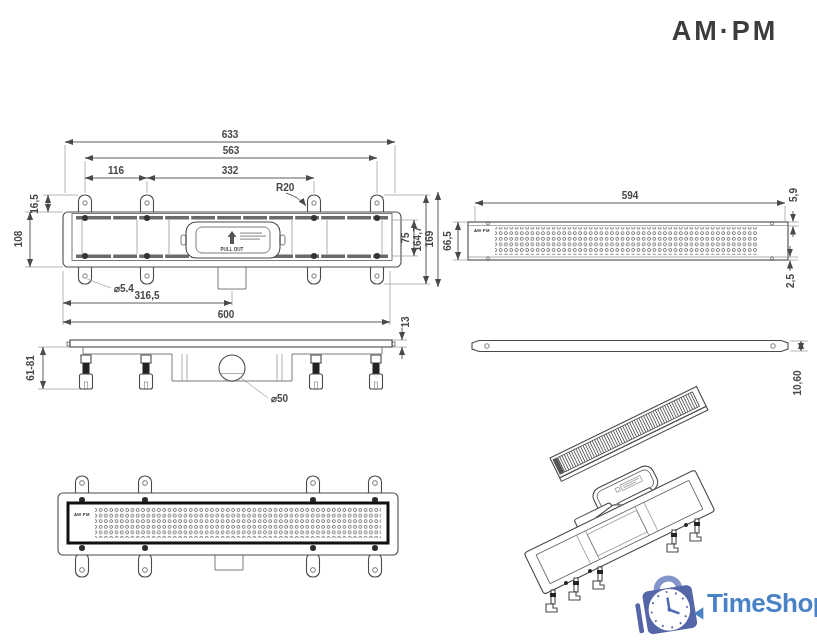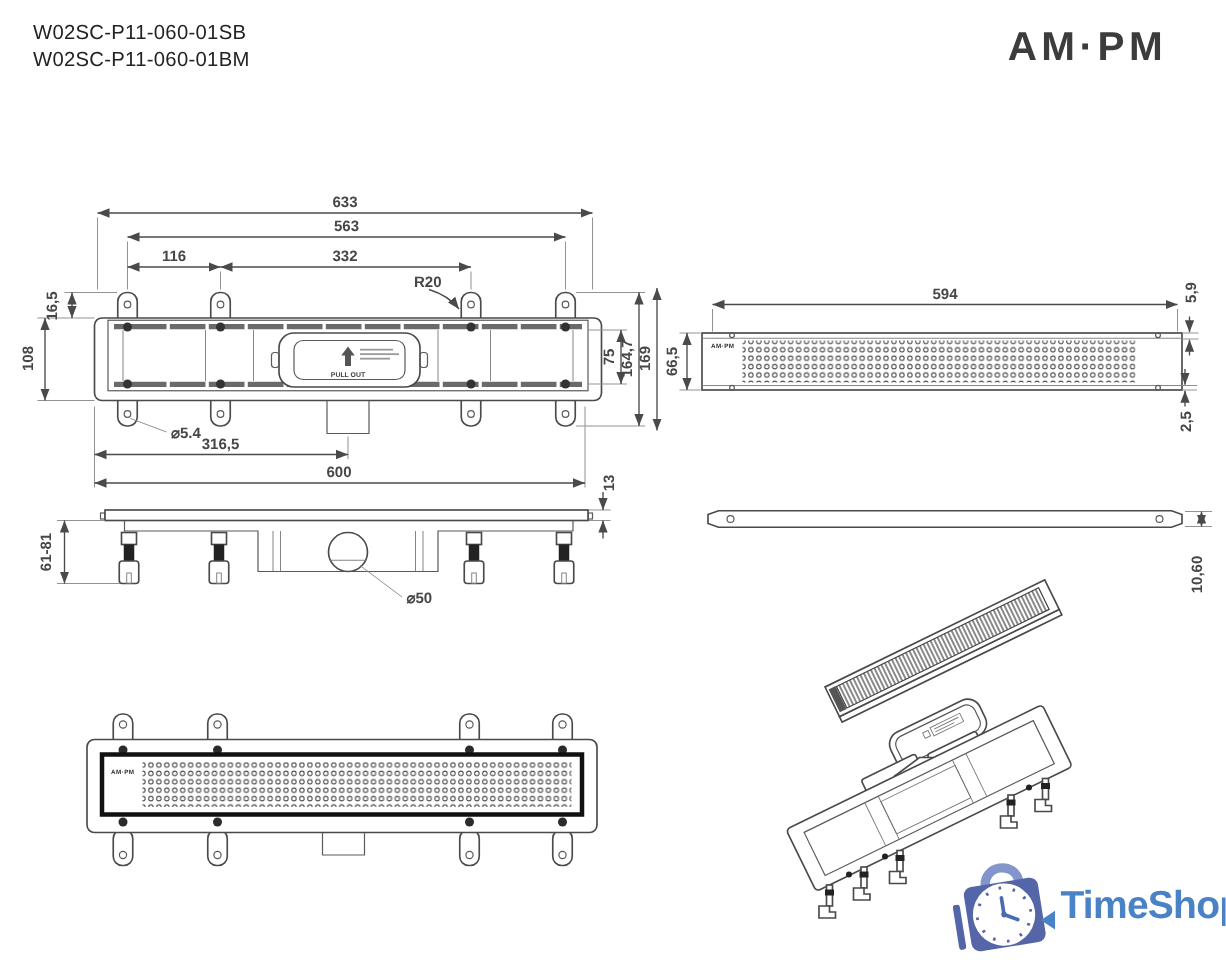--- a/index.html
+++ b/index.html
@@ -18,24 +18,20 @@
   .tl{font:bold 4.2px "Liberation Sans",sans-serif;fill:#2e2e2e;letter-spacing:.3px;}
   .pl{font:bold 4.6px "Liberation Sans",sans-serif;fill:#3d3d3d;}
   .wm{position:absolute;left:636px;top:570px;display:flex;align-items:center;height:66px;}
   .wm-text{font-size:26px;font-weight:bold;color:#4a82c6;letter-spacing:-0.5px;margin-left:3px;white-space:nowrap;}
 </style>
 </head>
 <body>
 
 <div class="canvas">
 
-  <div class="codes">
-    <div>W02SC-P11-060-01SB</div>
-    <div>W02SC-P11-060-01BM</div>
-  </div>
 
   <div class="brand">AM·PM</div>
 
   <svg class="panel" style="left:10px;top:125px" width="440" height="290" viewBox="0 0 440 290">
     <defs>
       <marker id="aA" markerWidth="9" markerHeight="8" refX="8" refY="4" orient="auto-start-reverse" markerUnits="userSpaceOnUse">
         <path d="M0,0.9 L8,4 L0,7.1 Z" fill="#4a4a4a"></path>
       </marker>
       <pattern id="barA" width="26" height="4" patternUnits="userSpaceOnUse">
         <rect width="26" height="4" fill="#6a6a6a"></rect>

